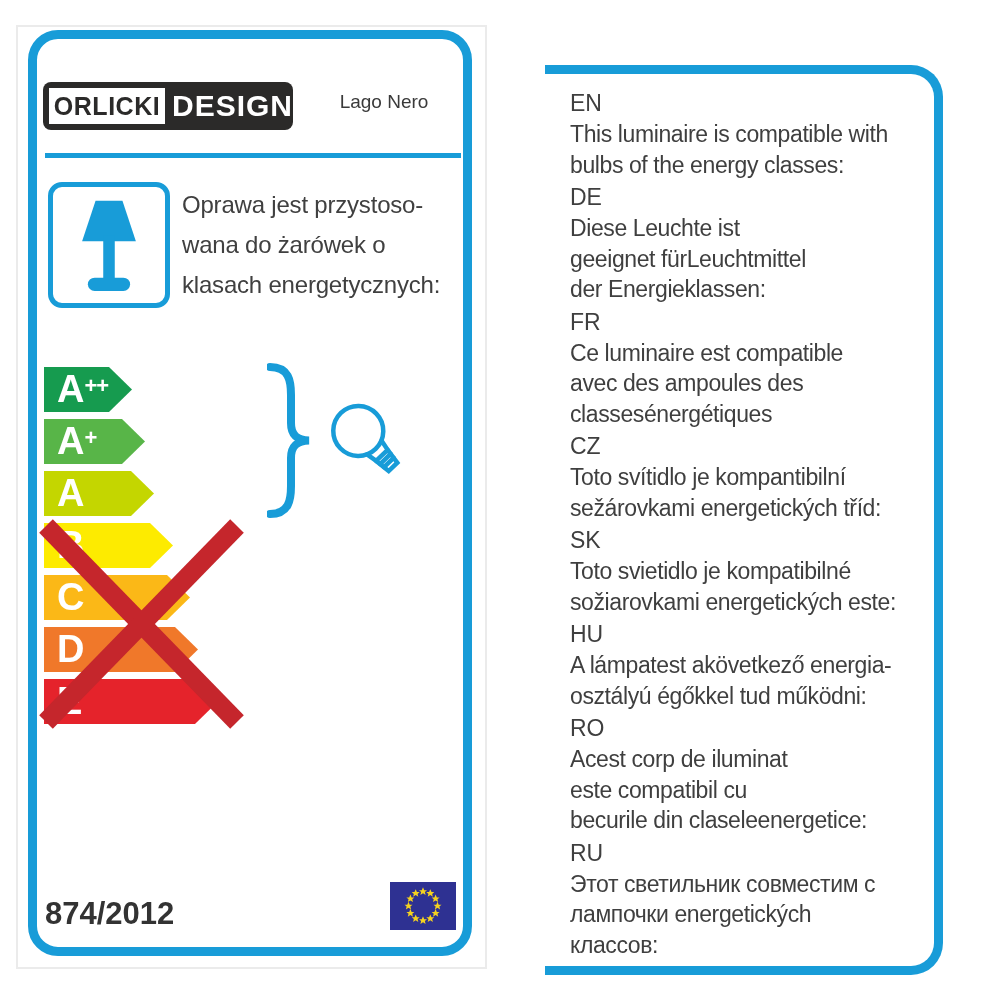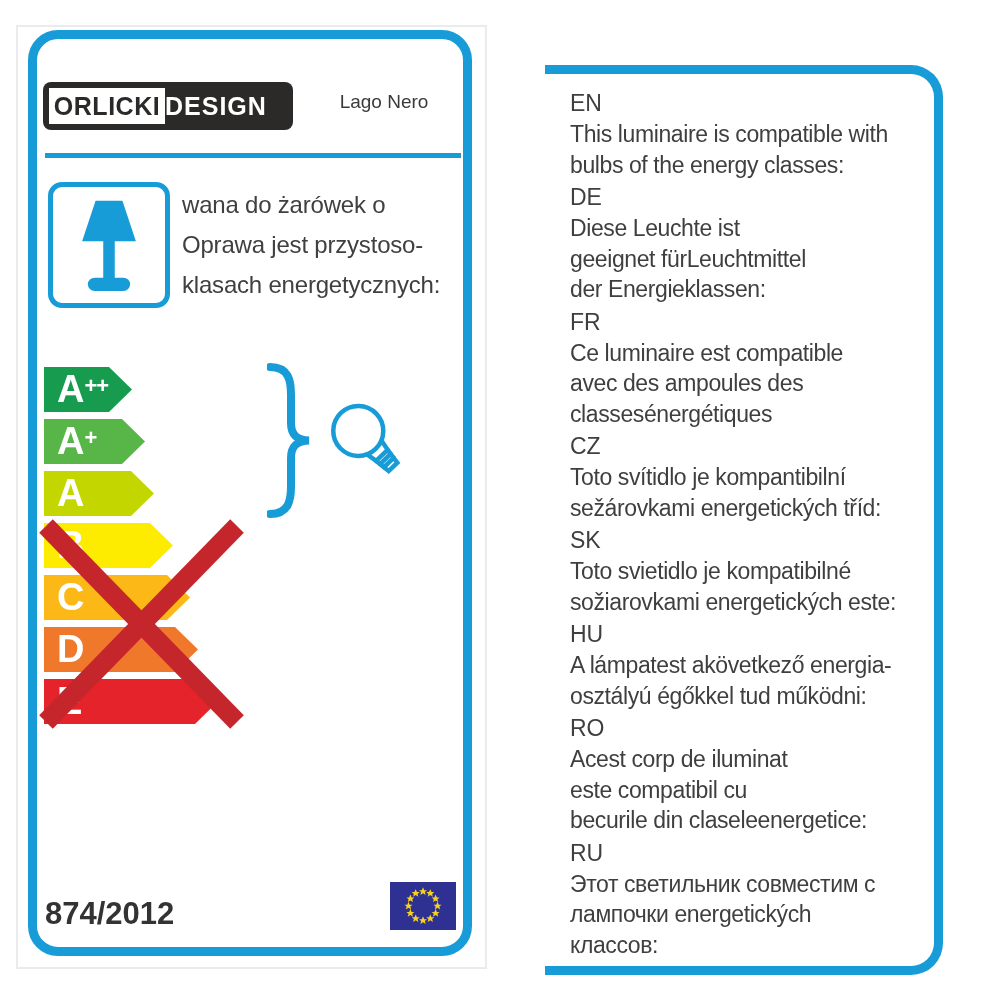--- a/index.html
+++ b/index.html
@@ -12,21 +12,21 @@
 
   
   .left-panel{position:absolute;left:28px;top:30px;width:426px;height:908px;
               border:9px solid var(--accent-blue,#189cd8);border-radius:30px;background:#fff;}
 
   .logo{position:absolute;left:6px;top:43px;width:250px;height:48px;background:var(--logo-black,#2b2a29);
         border-radius:8px;display:flex;align-items:center;}
   .logo-white-box{margin-left:6px;width:116px;height:36px;background:#fff;display:flex;
                   align-items:center;justify-content:center;}
   .logo-orlicki{font-weight:bold;font-size:25px;color:var(--logo-black,#2b2a29);letter-spacing:0.5px;}
-  .logo-design{flex:1;text-align:left;font-weight:bold;font-size:25px;color:#fff;letter-spacing:1px;}
+  .logo-design{flex:1;text-align:right;font-weight:bold;font-size:30px;color:#fff;letter-spacing:1px;}
 
   .product-name{position:absolute;left:272px;top:52px;width:150px;text-align:center;
                 font-size:19px;color:#3a3a3a;}
 
   .divider{position:absolute;left:8px;top:114px;width:416px;height:5px;
            background:var(--accent-blue,#189cd8);}
 
   .lamp-box{position:absolute;left:11px;top:143px;width:112px;height:116px;
             border:5px solid var(--accent-blue,#189cd8);border-radius:14px;
             display:flex;align-items:center;justify-content:center;}
@@ -90,22 +90,22 @@
 
     <div class="lamp-box">
       <svg width="72" height="96" viewBox="0 0 72 100">
         <polygon class="lamp-fill" points="22,4 50,4 64,46 8,46"></polygon>
         <rect class="lamp-fill" x="30" y="40" width="12" height="50"></rect>
         <rect class="lamp-fill" x="14" y="84" width="44" height="14" rx="7"></rect>
       </svg>
     </div>
 
     <div class="intro">
+      <div>Oprawa jest przystoso-</div>
       <div>wana do żarówek o</div>
-      <div>Oprawa jest przystoso-</div>
       <div>klasach energetycznych:</div>
     </div>
 
     <div class="arrows">
       <div class="arrow" style="width: 88px; background: rgb(22, 155, 79);">
         <span class="arrow-letter"><span>A</span><sup>++</sup></span>
       </div>
       <div class="arrow" style="width: 101px; background: rgb(88, 181, 72);">
         <span class="arrow-letter"><span>A</span><sup>+</sup></span>
       </div>

